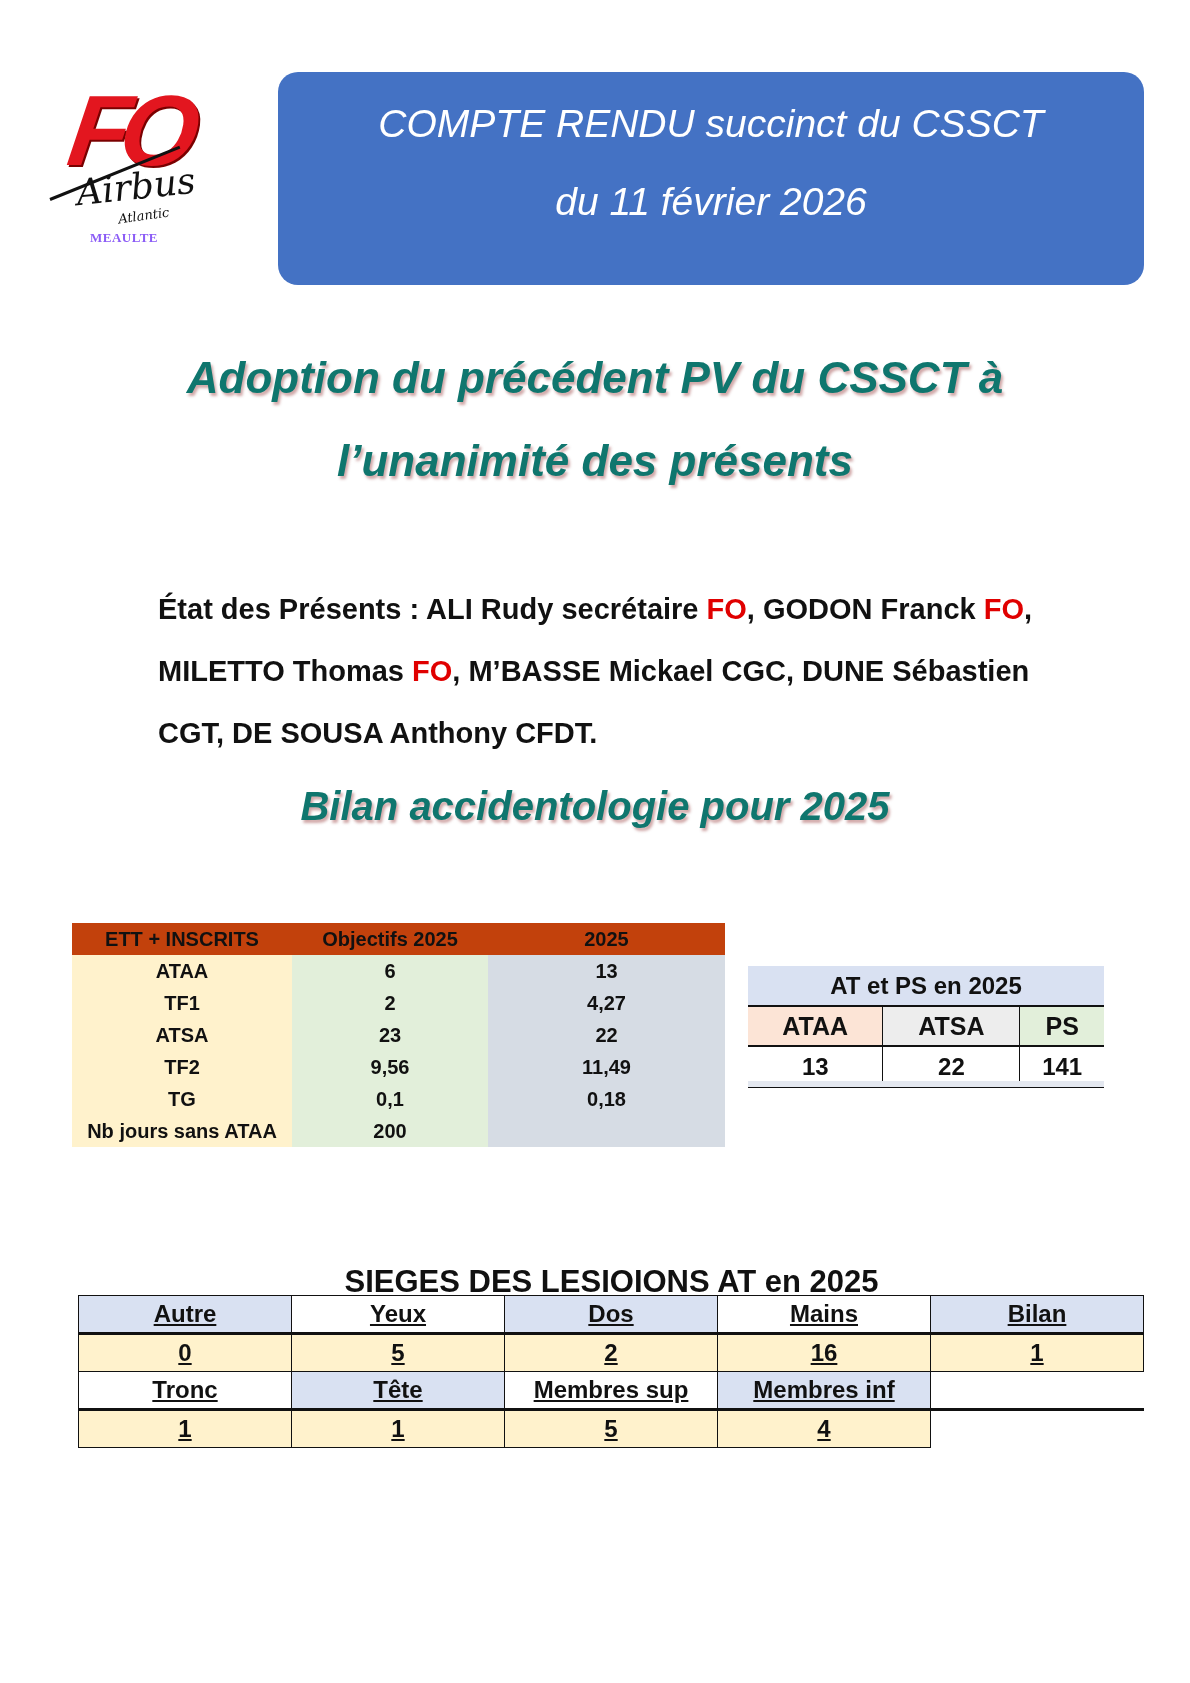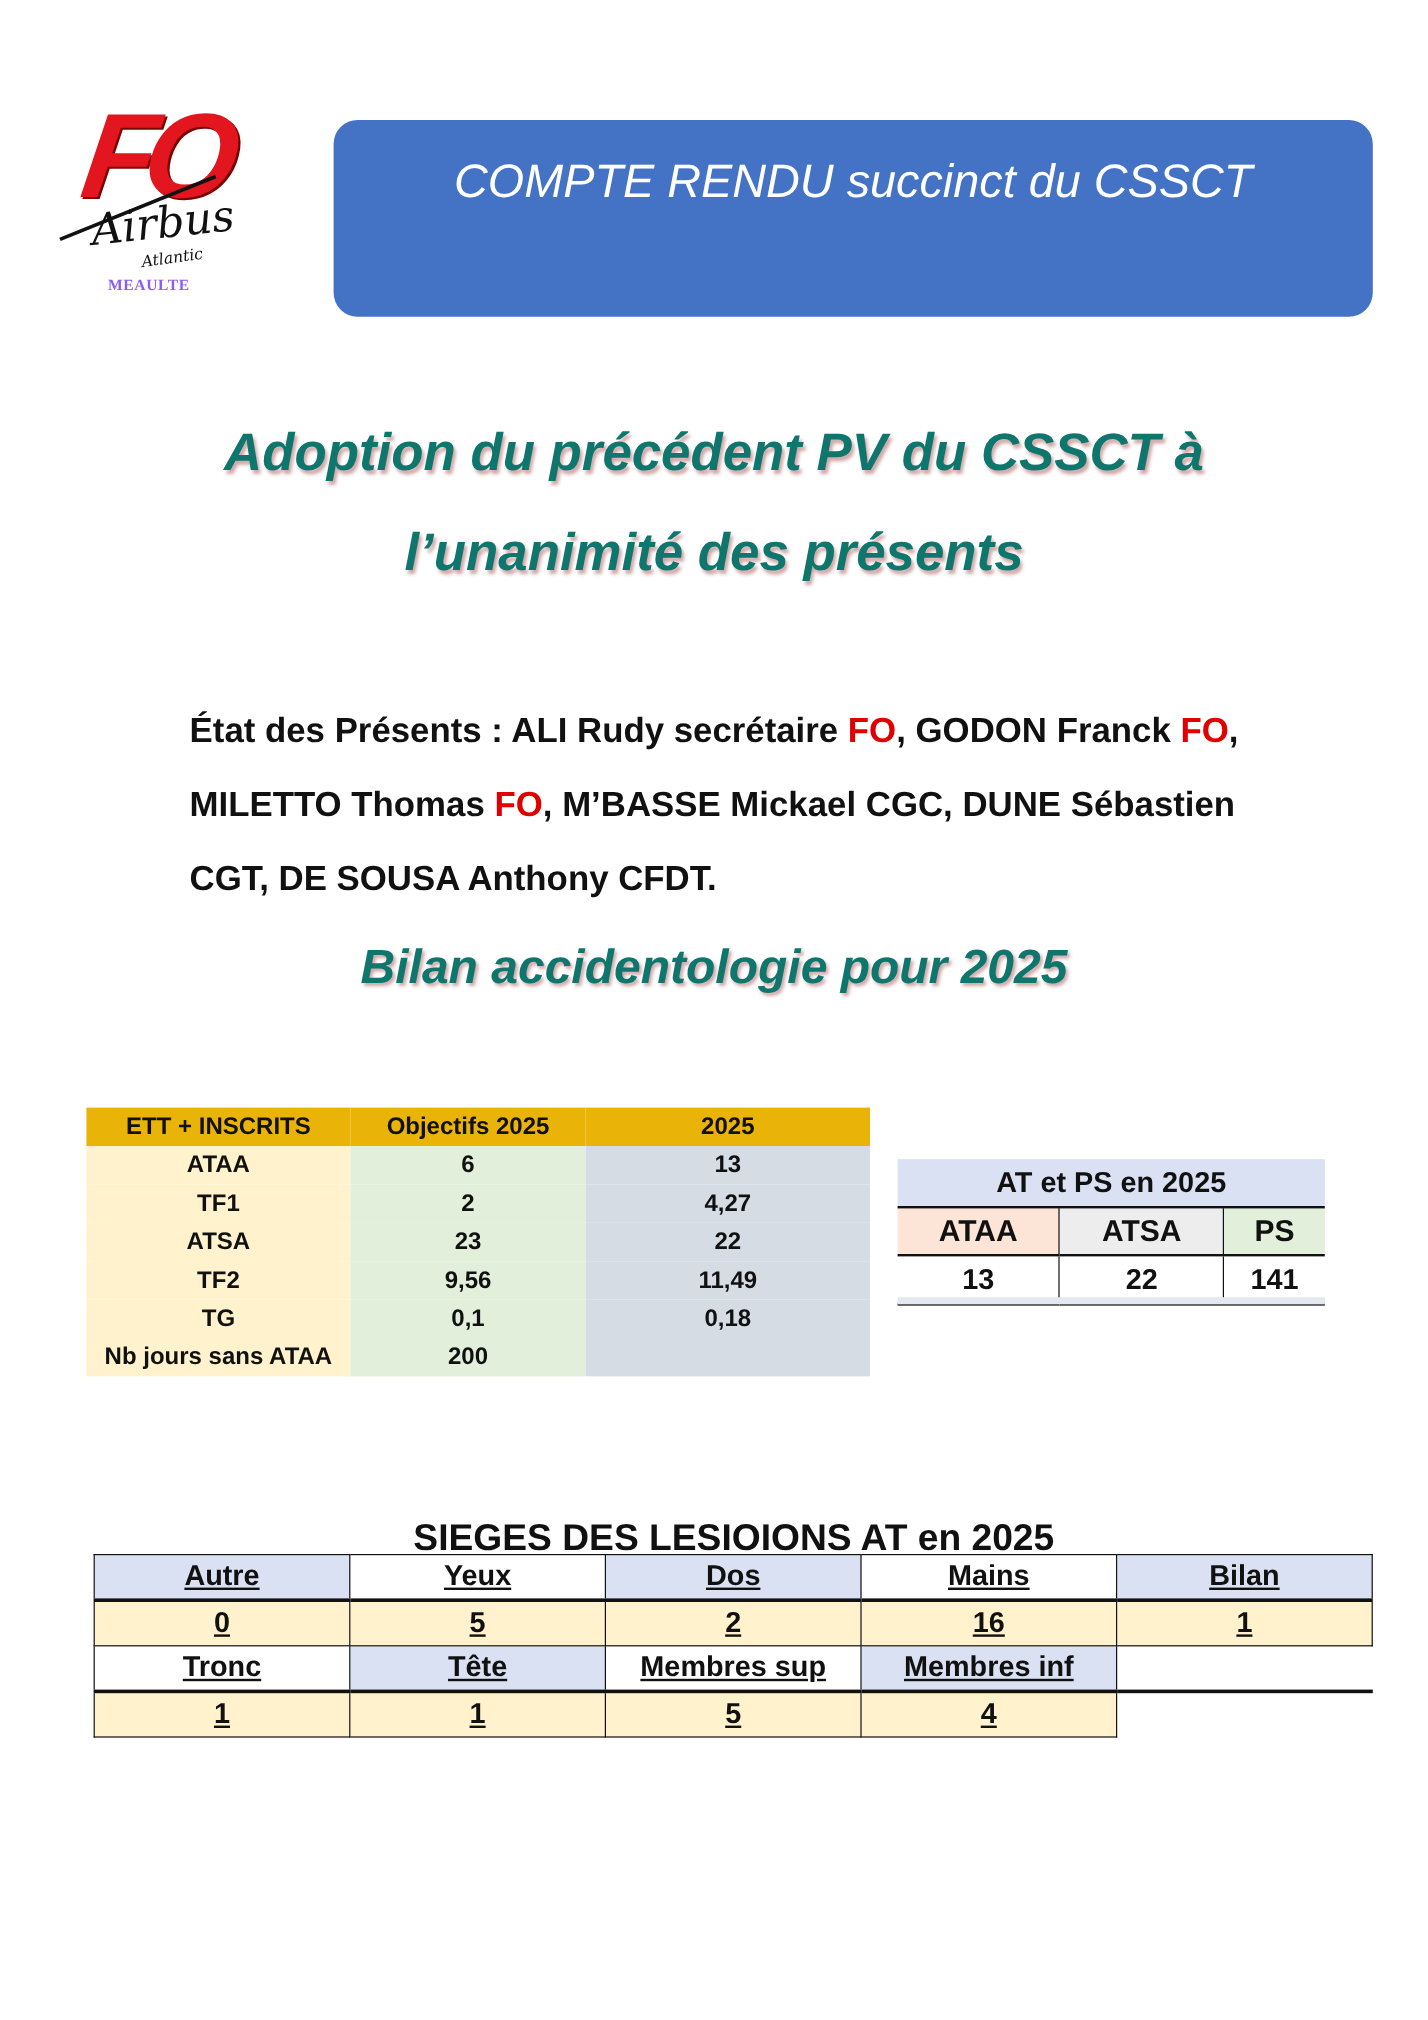--- a/index.html
+++ b/index.html
@@ -6,34 +6,34 @@
   body{width:1190px;height:1683px;position:relative;overflow:hidden;font-family:"Liberation Sans","DejaVu Sans",sans-serif;color:#111;}
   .abs{position:absolute;}
   
   #logo{left:48px;top:80px;width:150px;height:172px;}
   #logo .fo{position:absolute;left:22px;top:0;font-family:"Liberation Sans",sans-serif;font-weight:700;font-style:italic;font-size:100px;letter-spacing:-10px;color:#e3161f;transform:skewX(-8deg);line-height:100px;text-shadow:2px 2px 0 #7a0000;}
   #logo .airbus{position:absolute;left:28px;top:86px;font-family:"DejaVu Serif",serif;font-style:italic;font-size:36px;color:#111;transform:rotate(-6deg);}
   #logo .atl{position:absolute;left:70px;top:128px;font-family:"DejaVu Serif",serif;font-style:italic;font-size:13px;color:#111;transform:rotate(-8deg);}
   #logo .meaulte{position:absolute;left:42px;top:150px;font-family:"Liberation Serif",serif;font-weight:700;font-size:13px;letter-spacing:.5px;color:#8b5cf6;}
   #logo .stroke{position:absolute;left:2px;top:118px;width:140px;height:3px;background:#111;transform:rotate(-22deg);transform-origin:left center;}
   
-  #header-box{left:278px;top:72px;width:866px;height:164px;background:#4472c4;border-radius:20px;color:#fff;text-align:center;font-style:italic;font-size:39px;margin-top:28px;}
+  #header-box{left:278px;top:72px;width:866px;height:213px;background:#4472c4;border-radius:20px;color:#fff;text-align:center;font-style:italic;font-size:39px;}
   #header-box .l1{position:absolute;left:0;right:0;top:30px;}
   #header-box .l2{position:absolute;left:0;right:0;top:108px;}
   
   .redtitle{color:#0f766e;font-weight:700;font-style:italic;text-align:center;text-shadow:2px 3px 3px rgba(120,0,0,.35);}
   #adopt1{left:60px;width:1070px;top:353px;font-size:44px;}
   #adopt2{left:60px;width:1070px;top:436px;font-size:44px;}
   #bilan{left:60px;width:1070px;top:784px;font-size:40px;}
   
   #presents{left:158px;top:578px;width:940px;font-size:29px;font-weight:700;line-height:62px;}
   .fo-red{color:#e00000;}
   
   #t1{left:72px;top:923px;width:653px;border-collapse:collapse;font-weight:700;font-size:20px;text-align:center;}
-  #t1 th{background:#eab308;height:32px;font-size:20px;padding:0;}
+  #t1 th{background:#c2410c;height:32px;font-size:20px;padding:0;}
   #t1 td{height:32px;padding:0;}
   #t1 td.c0{background:#fff2cc;width:220px;}
   #t1 td.c1{background:#e2efda;width:196px;}
   #t1 td.c2{background:#d6dce4;}
   
   #t2{left:748px;top:966px;width:356px;border-collapse:collapse;font-weight:700;text-align:center;}
   #t2 .cap{background:#d9e1f2;height:37px;font-size:24px;border-bottom:2px solid #111;}
   #t2 .hd td{height:36px;font-size:25px;border-bottom:2px solid #111;}
   #t2 .vals td{height:37px;font-size:24px;background:#fff;border-bottom:2px solid #111;}
   #t2 td+td{border-left:1.5px solid #111;}
@@ -57,20 +57,21 @@
 <div id="logo" class="abs">
   <div class="fo">FO</div>
   <div class="stroke"></div>
   <div class="airbus">Airbus</div>
   <div class="atl">Atlantic</div>
   <div class="meaulte">MEAULTE</div>
 </div>
 
 <div id="header-box" class="abs">
   <div class="l1">COMPTE RENDU succinct du CSSCT</div>
+  <div class="l2">du 11 février 2026</div>
 </div>
 
 <div id="adopt1" class="abs redtitle">Adoption du précédent PV du CSSCT à</div>
 <div id="adopt2" class="abs redtitle">l’unanimité des présents</div>
 
 <div id="presents" class="abs"><span>État des Présents : </span><span>ALI Rudy secrétaire </span><span class="fo-red">FO</span><span>, GODON Franck </span><span class="fo-red">FO</span><span>, MILETTO Thomas </span><span class="fo-red">FO</span><span>, M’BASSE Mickael CGC, DUNE Sébastien CGT, DE SOUSA Anthony CFDT.</span></div>
 
 <div id="bilan" class="abs redtitle">Bilan accidentologie pour 2025</div>
 
 <table id="t1" class="abs">

